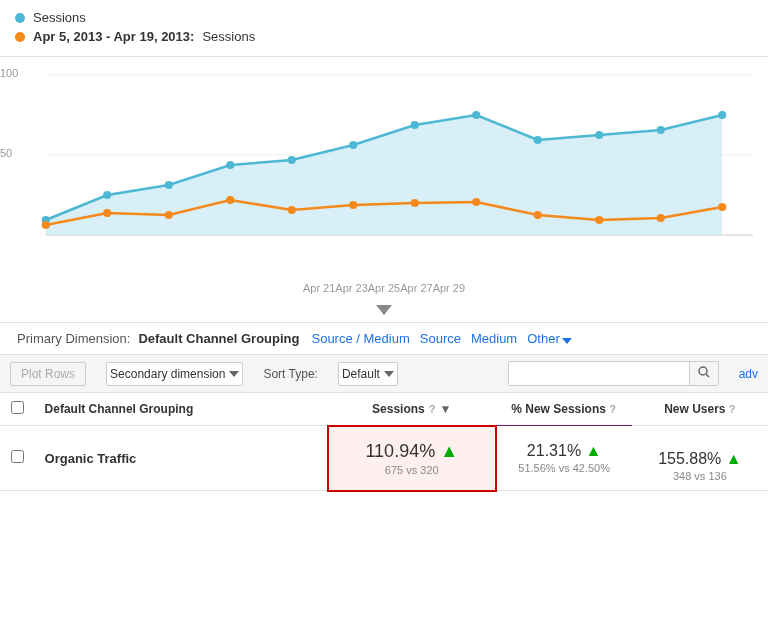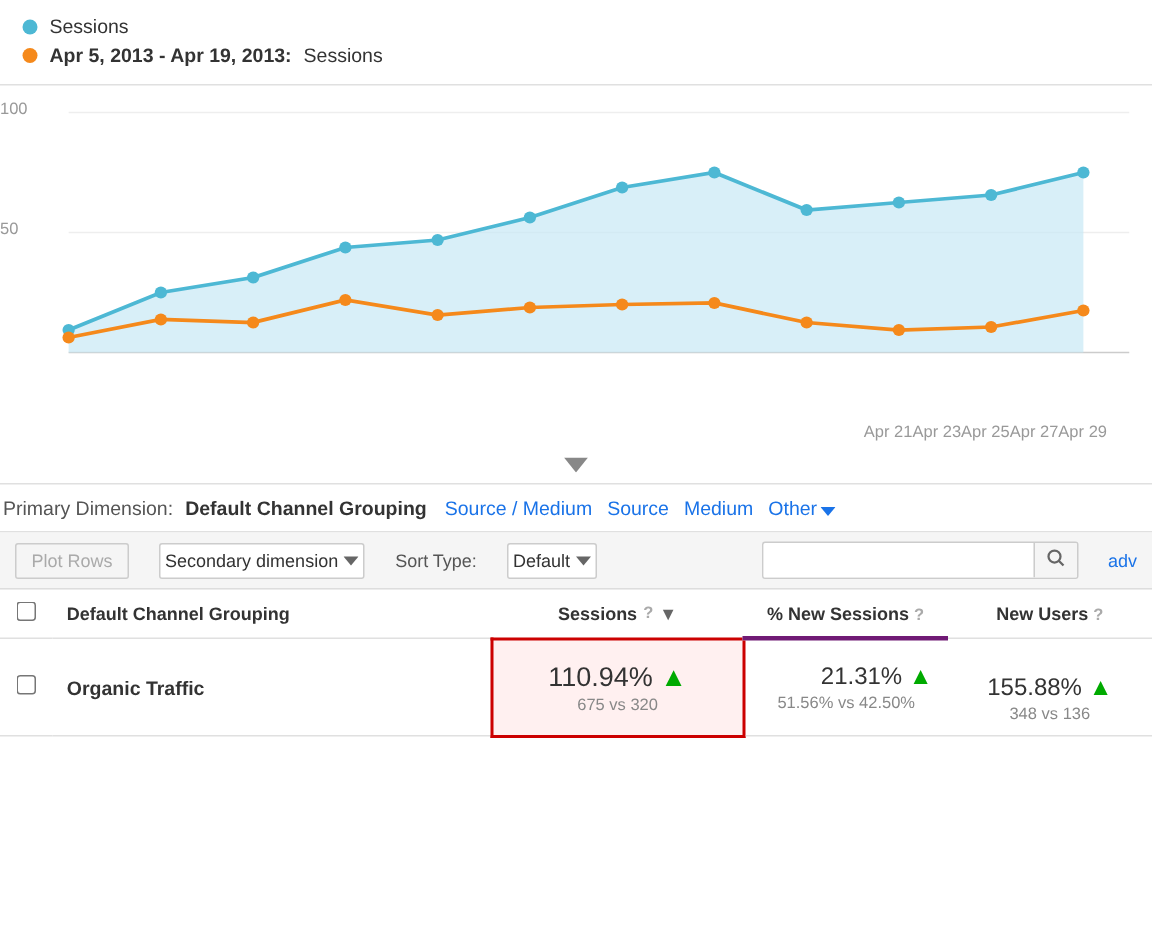--- a/index.html
+++ b/index.html
@@ -7,25 +7,25 @@
 
     .legend { padding: 10px 15px 8px; border-bottom: 1px solid #e0e0e0; }
     .legend-item { display: flex; align-items: center; gap: 8px; margin-bottom: 4px; font-size: 13px; color: #333; }
     .legend-dot { width: 10px; height: 10px; border-radius: 50%; display: inline-block; }
     .legend-label-bold { font-weight: bold; }
 
     .chart-area { padding: 8px 15px 0; position: relative; height: 220px; overflow: hidden; }
     .y-axis-label { position: absolute; font-size: 11px; color: #999; left: 0; }
     .y-100 { top: 10px; }
     .y-50 { top: 90px; }
-    .x-labels { display: flex; justify-content: flex-end; padding: 5px 30px; font-size: 11px; color: #999; }
+    .x-labels { display: flex; justify-content: center; padding: 5px 30px; font-size: 11px; color: #999; }
 
     svg.chart { width: 100%; height: 180px; display: block; }
 
-    .primary-dimension { display: flex; align-items: center; padding: 8px 2px; border-top: 1px solid #e0e0e0; border-bottom: 1px solid #e0e0e0; font-size: 13px; flex-wrap: wrap; gap: 4px; }
+    .primary-dimension { display: flex; align-items: center; padding: 8px 17px; border-top: 1px solid #e0e0e0; border-bottom: 1px solid #e0e0e0; font-size: 13px; flex-wrap: wrap; gap: 4px; }
     .primary-dimension-label { color: #555; margin-right: 4px; }
     .primary-dimension-bold { font-weight: bold; color: #333; margin-right: 8px; }
     .dim-link { color: #1a73e8; text-decoration: none; cursor: pointer; margin-right: 6px; }
     .dim-other { color: #1a73e8; display: flex; align-items: flex-end; gap: 2px; cursor: pointer; }
     .dim-other svg { width: 10px; height: 10px; }
 
     .toolbar { display: flex; align-items: center; padding: 6px 10px; background: #f5f5f5; border-bottom: 1px solid #ddd; gap: 20px; }
     .btn-plot-rows { background: #f5f5f5; border: 1px solid #ccc; color: #aaa; padding: 4px 10px; font-size: 12px; border-radius: 2px; cursor: default; }
     .select-btn { background: #fff; border: 1px solid #ccc; padding: 4px 3px; font-size: 12px; border-radius: 2px; display: flex; align-items: center; gap: 4px; cursor: pointer; }
     .select-btn svg { width: 10px; height: 10px; fill: #666; }
@@ -180,21 +180,21 @@
       <th class="col-dimension">
         <span>Default Channel Grouping</span>
       </th>
       <th style="text-align:center; width:160px; border-bottom:1px solid #e0e0e0;">
         <div class="sessions-th">
           <span>Sessions</span>
           <span class="question-icon">?</span>
           <span class="sort-arrow">▼</span>
         </div>
       </th>
-      <th style="text-align:center; width:130px; border-bottom:3px solid #701a75;">
+      <th style="text-align:center; width:130px; border-bottom:1px solid #701a75;">
         <span>% New Sessions</span>
         <span class="question-icon">?</span>
       </th>
       <th style="text-align:center; width:130px; border-bottom:1px solid #e0e0e0;">
         <span>New Users</span>
         <span class="question-icon">?</span>
       </th>
     </tr>
   </thead>
   <tbody>
@@ -209,21 +209,21 @@
         <div style="text-align:center;">
           <div style="font-size:18px; color:#333;">
             <span>110.94%</span>
             <span class="up-triangle" style="color: rgb(0, 170, 0);">▲</span>
           </div>
           <div class="metric-sub">675 vs 320</div>
         </div>
       </td>
       <td class="col-new-sessions">
         <div style="text-align:center;">
-          <div style="font-size:16px; color:#333;text-align:right;">
+          <div style="font-size:16px; color:#333;">
             <span>21.31%</span>
             <span class="up-triangle" style="color: rgb(0, 170, 0);">▲</span>
           </div>
           <div class="metric-sub">51.56% vs 42.50%</div>
         </div>
       </td>
       <td class="col-new-users">
         <div style="text-align:center;">
           <div style="font-size:16px; color:#333;margin-top:16px;">
             <span>155.88%</span>

